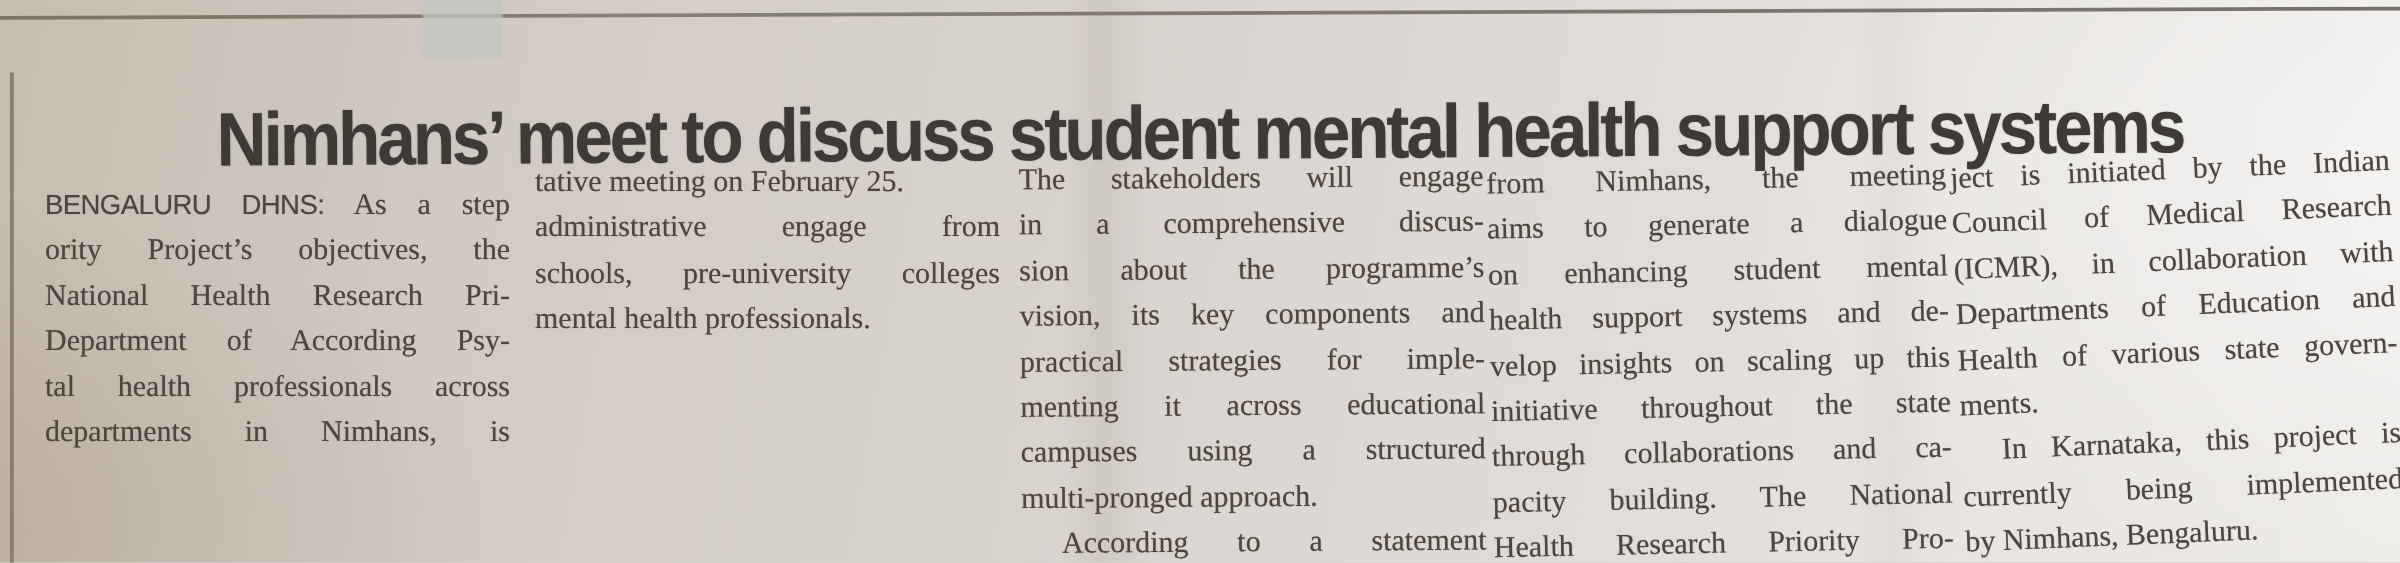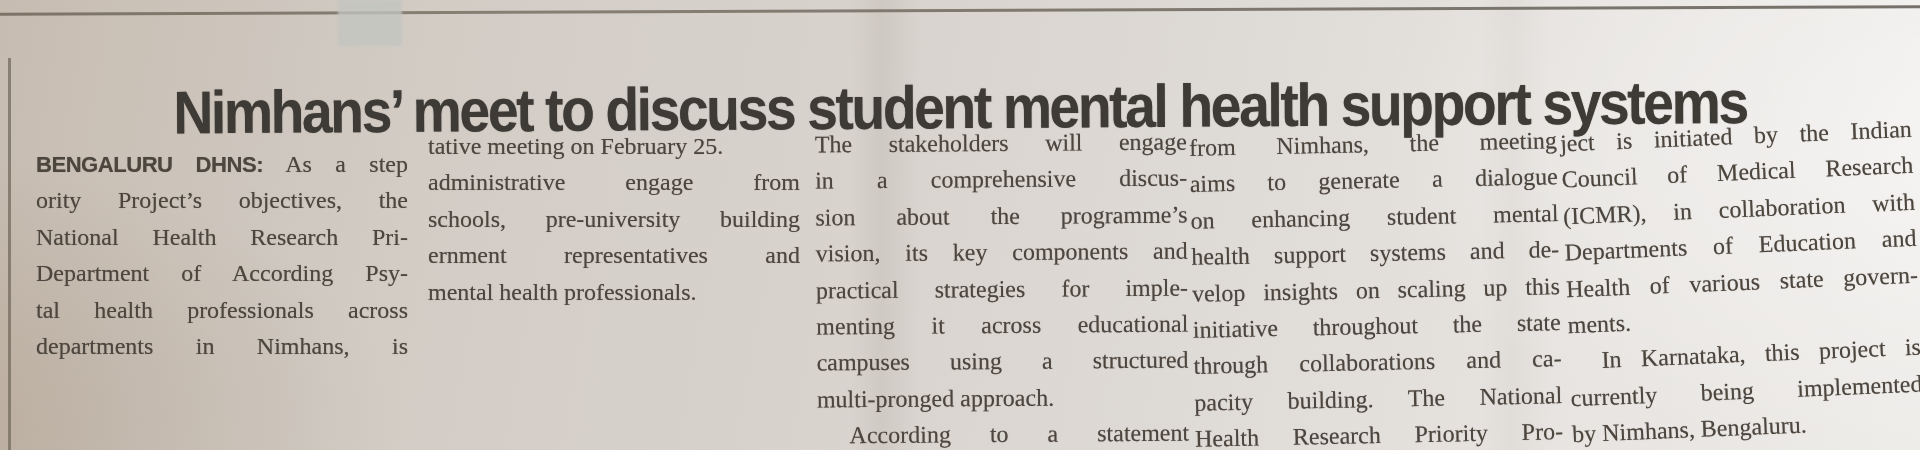--- a/index.html
+++ b/index.html
@@ -74,21 +74,21 @@
     height: 36.4px;
     overflow: visible;
   }
   .line.para-end {
     -moz-text-align-last: left;
     text-align-last: left;
   }
   .line.indent { text-indent: 1.35em; }
   .dateline {
     font-family: "Liberation Sans", sans-serif;
-    font-weight: 700;
+    font-weight: 400;
     font-size: 0.92em;
     letter-spacing: -0.5px;
   }
 </style>
 </head>
 <body>
 
 <div class="clipping">
   <div class="top-rule"></div>
   <div class="left-rule"></div>
@@ -102,22 +102,21 @@
       <div class="line"><span class="dateline">BENGALURU DHNS:</span> As a step</div>
       <div class="line">ority Project’s objectives, the</div>
       <div class="line">National Health Research Pri-</div>
       <div class="line">Department of According Psy-</div>
       <div class="line">tal health professionals across</div>
       <div class="line">departments in Nimhans, is</div>
     </div>
   <div class="column col-2">
       <div class="line para-end">tative meeting on February 25.</div>
       <div class="line">administrative engage from</div>
-      <div class="line">schools, pre-university building</div>
-      <div class="line">ernment representatives and</div>
+      <div class="line">schools, pre-university colleges</div>
       <div class="line para-end">mental health professionals.</div>
     </div>
   <div class="column col-3">
       <div class="line">The stakeholders will engage</div>
       <div class="line">in a comprehensive discus-</div>
       <div class="line">sion about the programme’s</div>
       <div class="line">vision, its key components and</div>
       <div class="line">practical strategies for imple-</div>
       <div class="line">menting it across educational</div>
       <div class="line">campuses using a structured</div>

